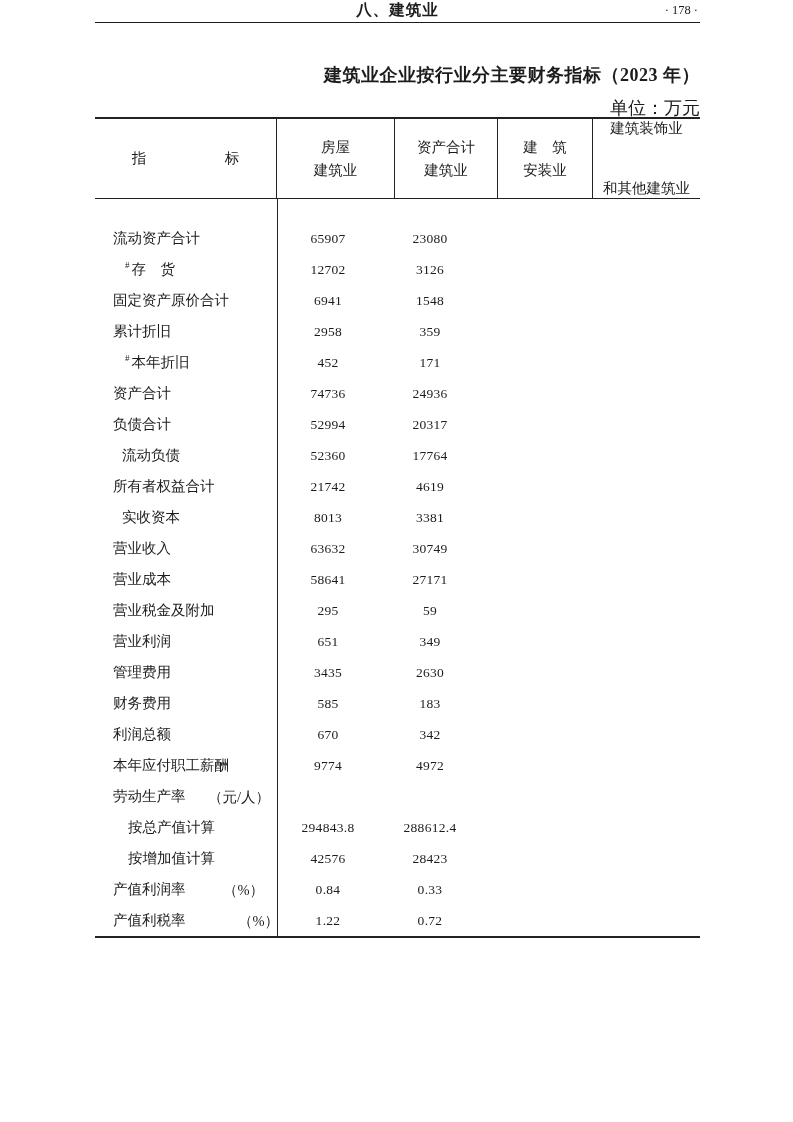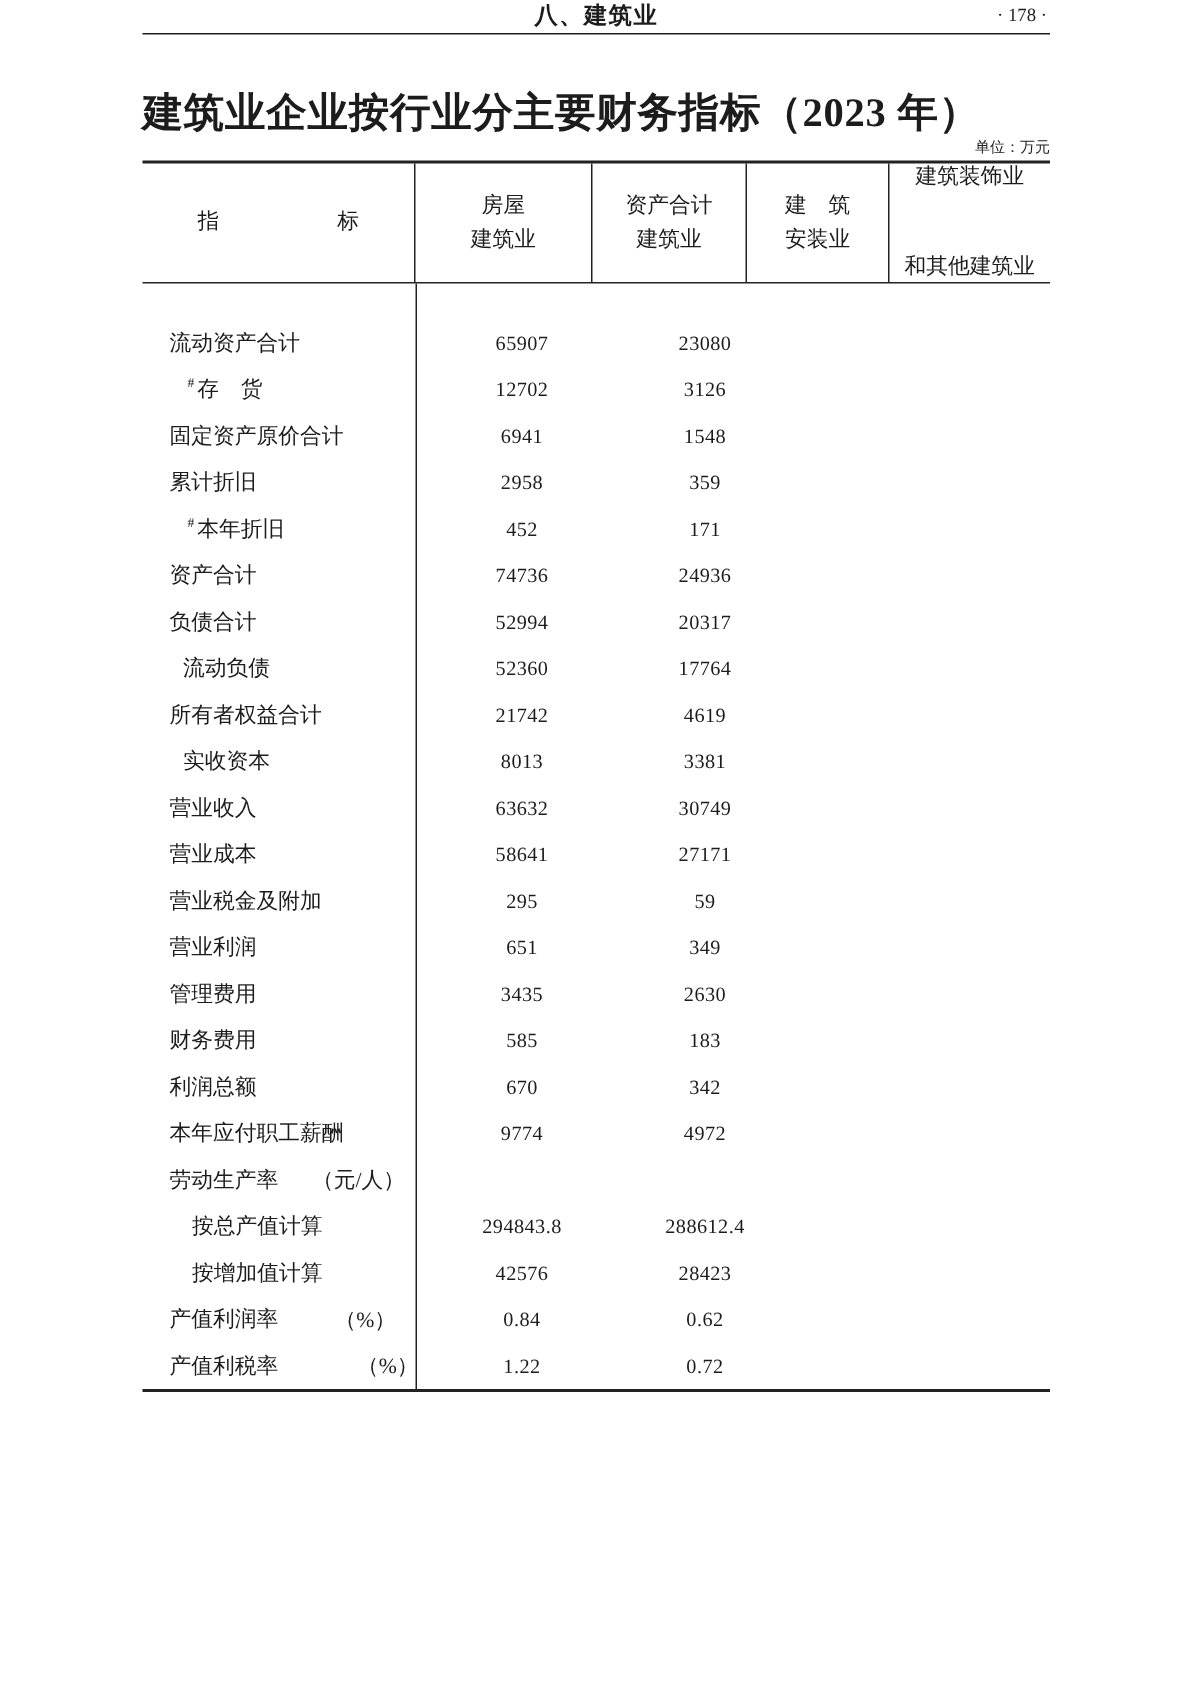--- a/index.html
+++ b/index.html
@@ -24,29 +24,30 @@
     position:absolute; left:0; right:0; top:0;
     text-align:center; font-weight:bold; font-size:15.5px; letter-spacing:1px;
   }
   .rh-right {
     position:absolute; right:2px; top:3px;
     font-size:12.5px;
   }
   
   .doc-title {
     margin-top:37px;
-    text-align:left;
-    font-size:27px;
+    text-align:right;
+    font-size:18px;
     font-weight:bold;
     letter-spacing:0.5px;
     line-height:30px;
   }
   .unit-note {
+    margin-top:10px;
     text-align:right;
-    font-size:10px;
+    font-size:18px;
     line-height:17px;
   }
   
   .data-table {
     margin-top:0;
     border-top:2px solid #222222;
     border-bottom:2px solid #222222;
   }
   .thead {
     display:flex;
@@ -69,21 +70,20 @@
     position:relative;
     padding-top:24px;
   }
   .vline {
     position:absolute; left:182px; top:0; bottom:0;
     width:1px; background:#222222;
   }
   .row {
     display:flex; height:31px; align-items:center;
     font-size:14.5px;
-    gap:20px;
   }
   .c { height:100%; display:flex; align-items:center; }
   .label { width:182px; padding-left:18px; position:relative; }
   .label.ind1 { padding-left:30px; }
   .label.ind2 { padding-left:27px; }
   .label.ind3 { padding-left:33px; }
   .ofwhich { font-size:9px; vertical-align:6px; position:relative; top:-5px; margin-right:2px; }
   .unit-tag { position:absolute; top:50%; transform:translateY(-50%); }
   .unit-a { left:113px; }
   .unit-b { left:128px; }
@@ -344,21 +344,21 @@
         <div class="c v3"></div>
         <div class="c v4"></div>
       </div>
 
       <div class="row">
         <div class="c label">
             <span>产值利润率</span>
             <span class="unit-tag unit-b">（%）</span>
           </div>
         <div class="c v1">0.84</div>
-        <div class="c v2">0.62</div>
+        <div class="c v2">0.33</div>
         <div class="c v3"></div>
         <div class="c v4"></div>
       </div>
 
       <div class="row">
         <div class="c label">
             <span>产值利税率</span>
             <span class="unit-tag unit-c">（%）</span>
           </div>
         <div class="c v1">1.22</div>

